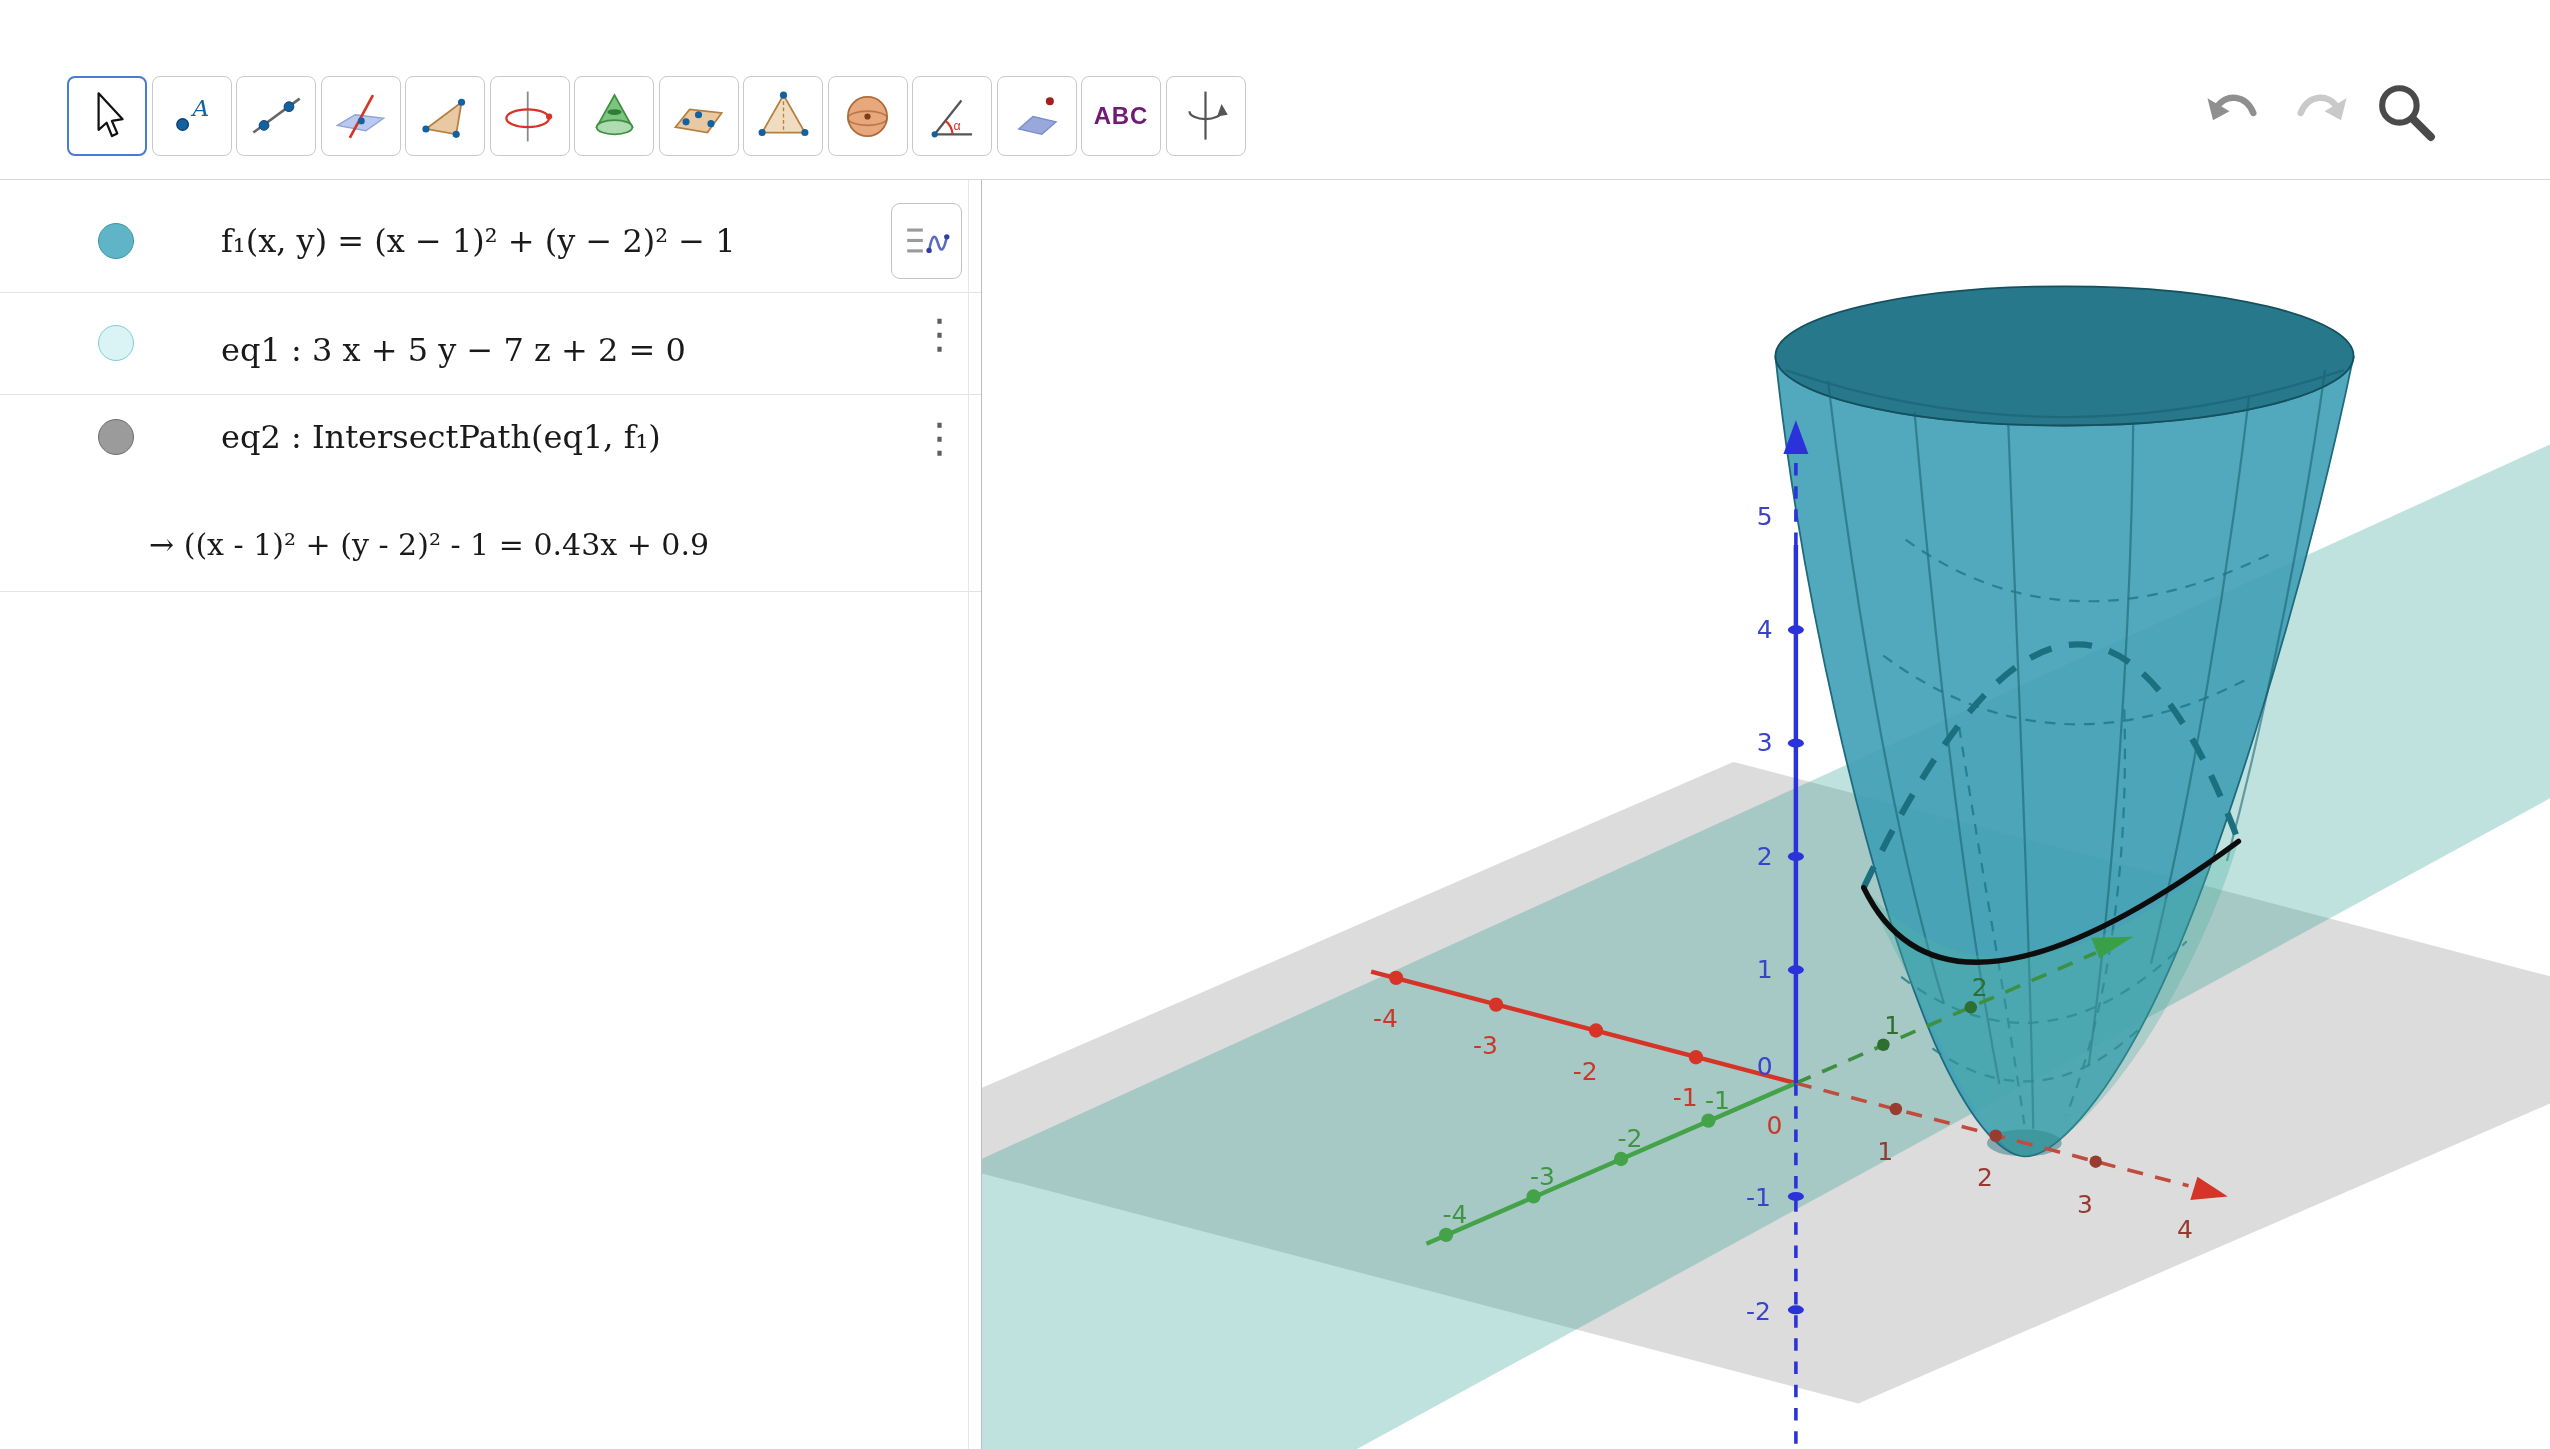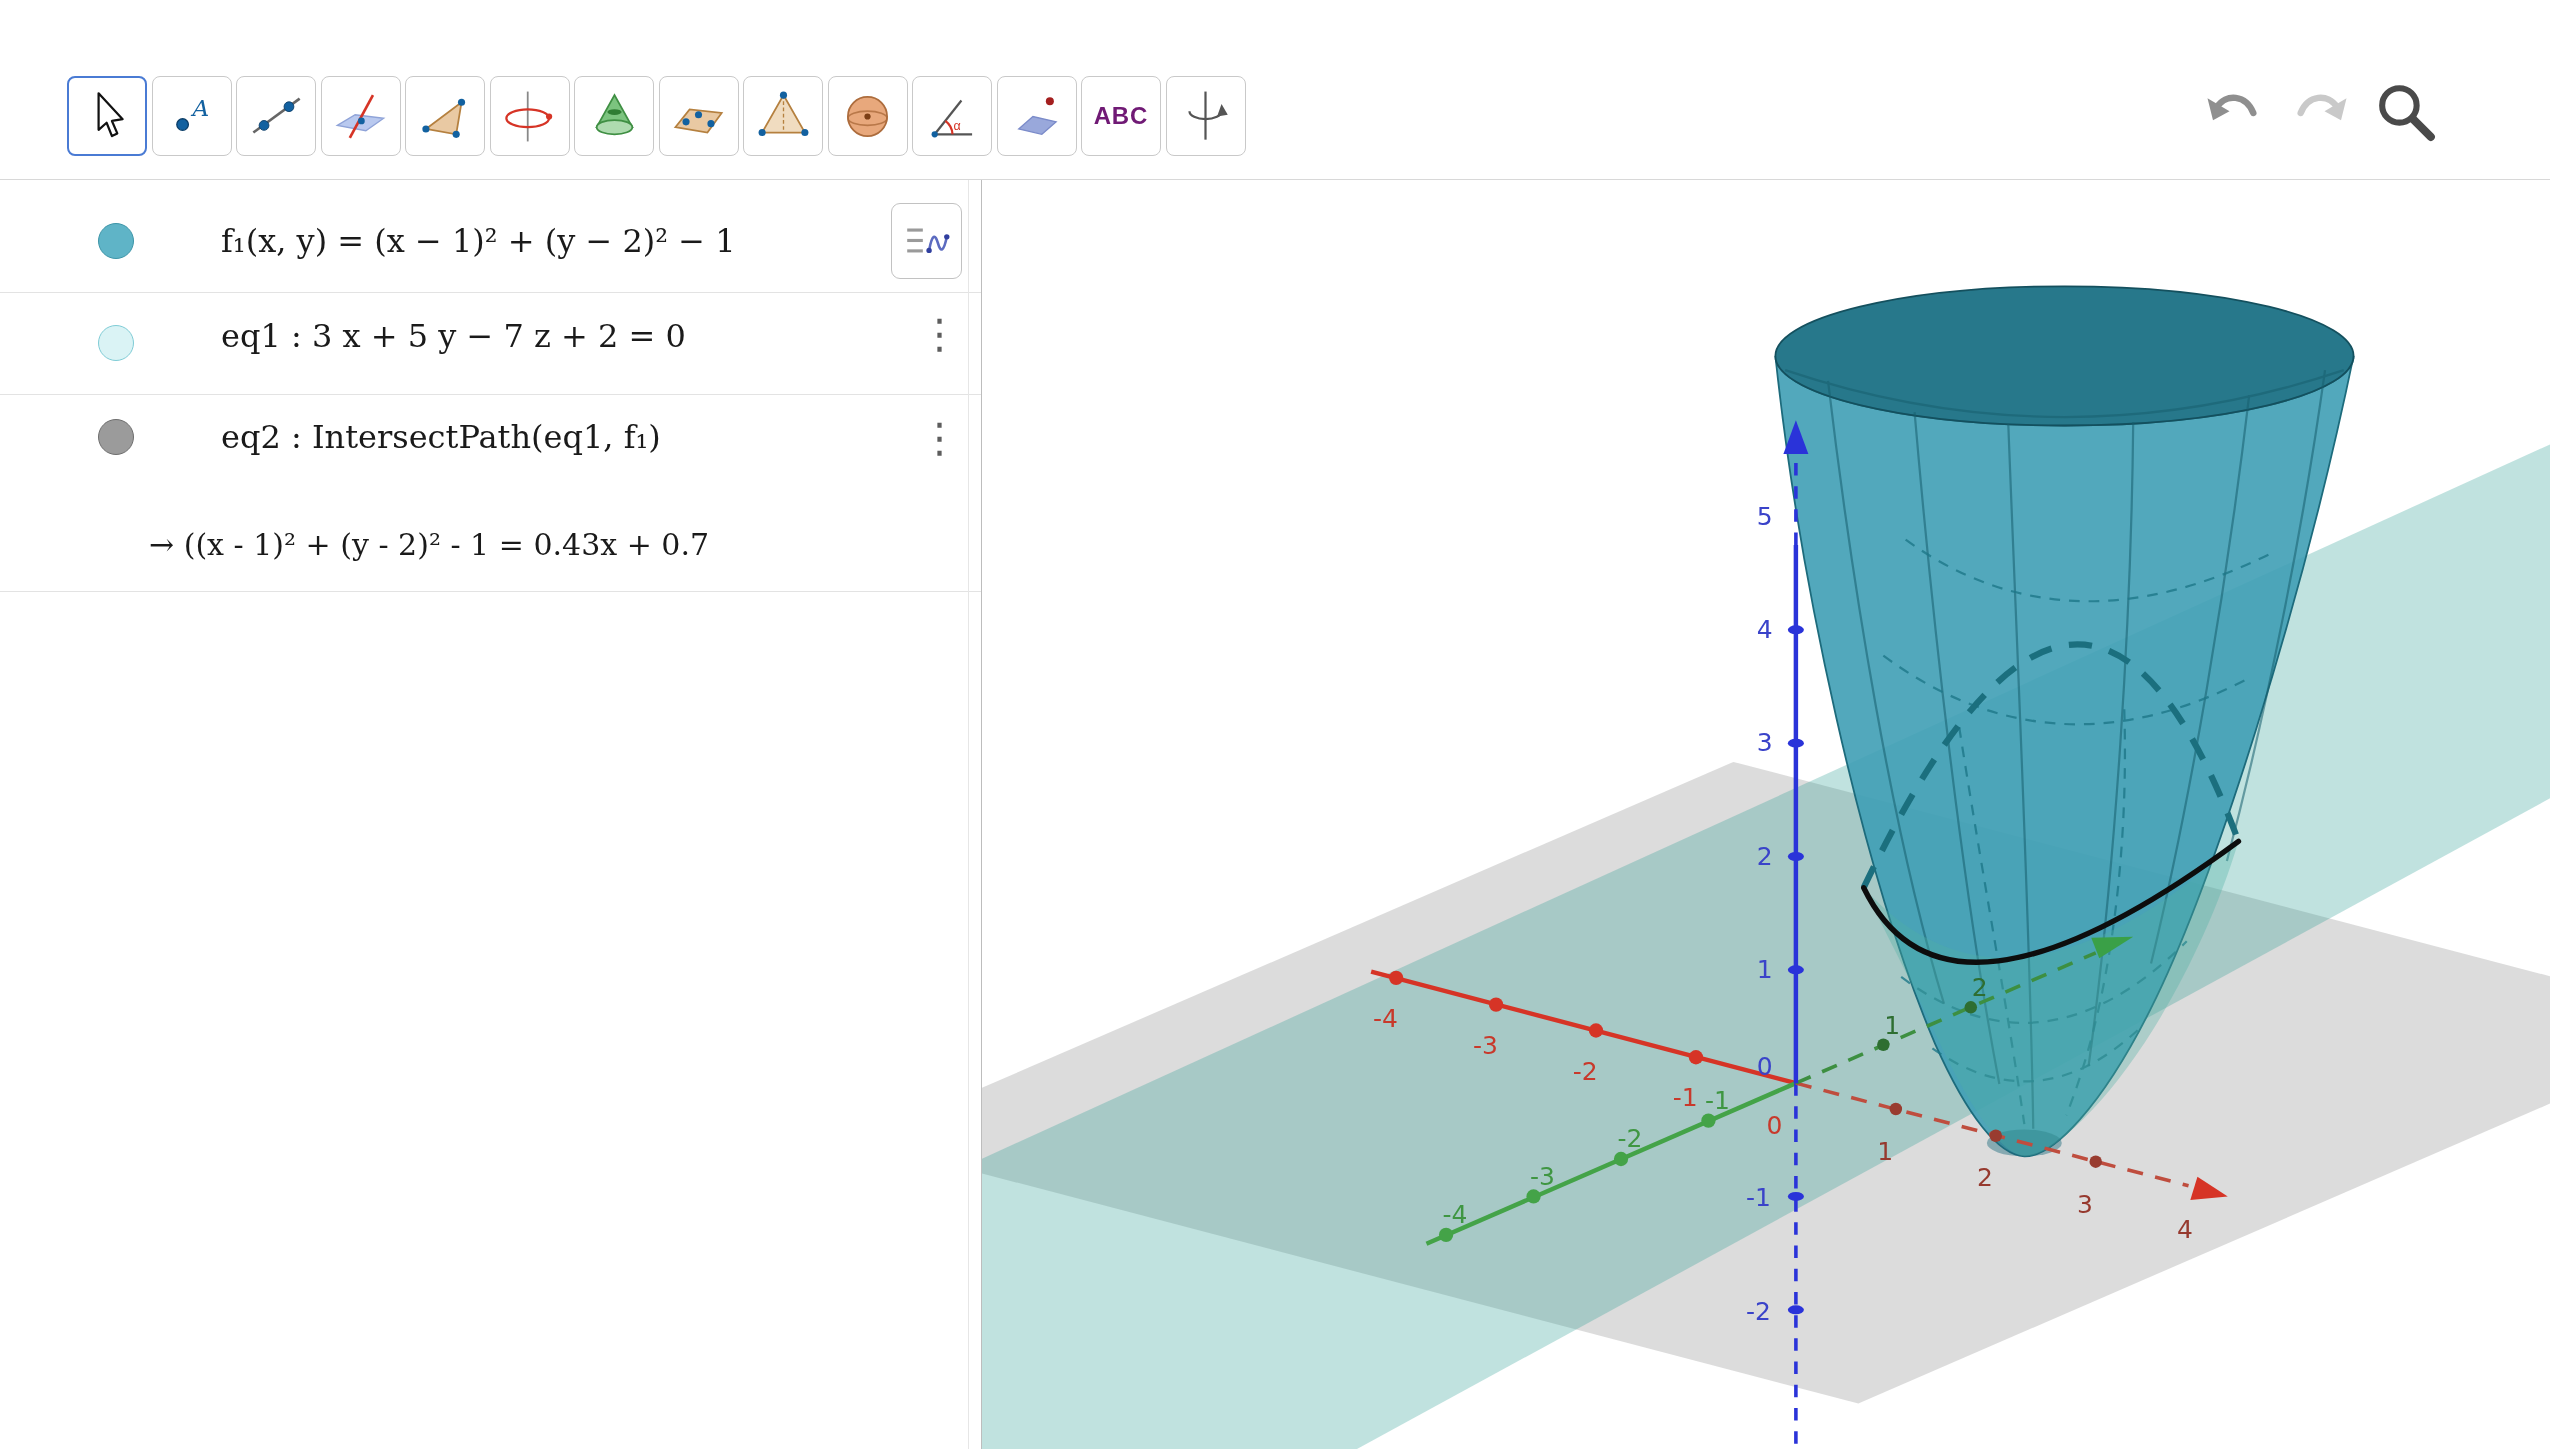--- a/index.html
+++ b/index.html
@@ -190,30 +190,30 @@
         <path d="M26 33 C29 17 32 17 34.5 26 C37 35 40 35 43 20" fill="none" stroke="#5c6bc0" stroke-width="2.5"></path>
         <circle cx="26" cy="33" r="2.6" fill="#303f9f"></circle>
         <circle cx="43" cy="20" r="2.6" fill="#303f9f"></circle>
       </svg>
     </div>
   </div>
   <div class="sep" style="top:112px;"></div>
 
   <div>
     <span class="vis-dot dot-eq1" style="top:163px;"></span>
-    <span class="expr" style="top:156px;">eq1 :  3 x + 5 y − 7 z + 2 = 0</span>
+    <span class="expr" style="top:170px;">eq1 :  3 x + 5 y − 7 z + 2 = 0</span>
     <span class="kebab" style="top:154px;">⋮</span>
   </div>
   <div class="sep" style="top:214px;"></div>
 
   <div>
     <span class="vis-dot dot-eq2" style="top:257px;"></span>
     <span class="expr" style="top:257px;">eq2 :  IntersectPath(eq1, f₁)</span>
     <span class="kebab" style="top:258px;">⋮</span>
-    <span class="result" style="top:364px;">→  ((x - 1)² + (y - 2)² - 1 = 0.43x + 0.7</span>
+    <span class="result" style="top:364px;">→  ((x - 1)² + (y - 2)² - 1 = 0.43x + 0.9</span>
   </div>
   <div class="sep" style="top:411px;"></div>
 
   <div class="scroll-line"></div>
 </div>
 
 <svg class="scene" viewBox="0 0 1757 1449">
 
   <polygon points="-138,1104 982,1398 1962,973 842,679" fill="#9e9e9e" fill-opacity="0.36"></polygon>
   <polygon points="-80,1160 1830,290 2050,560 -40,1700" fill="#2f9e96" fill-opacity="0.30"></polygon>

